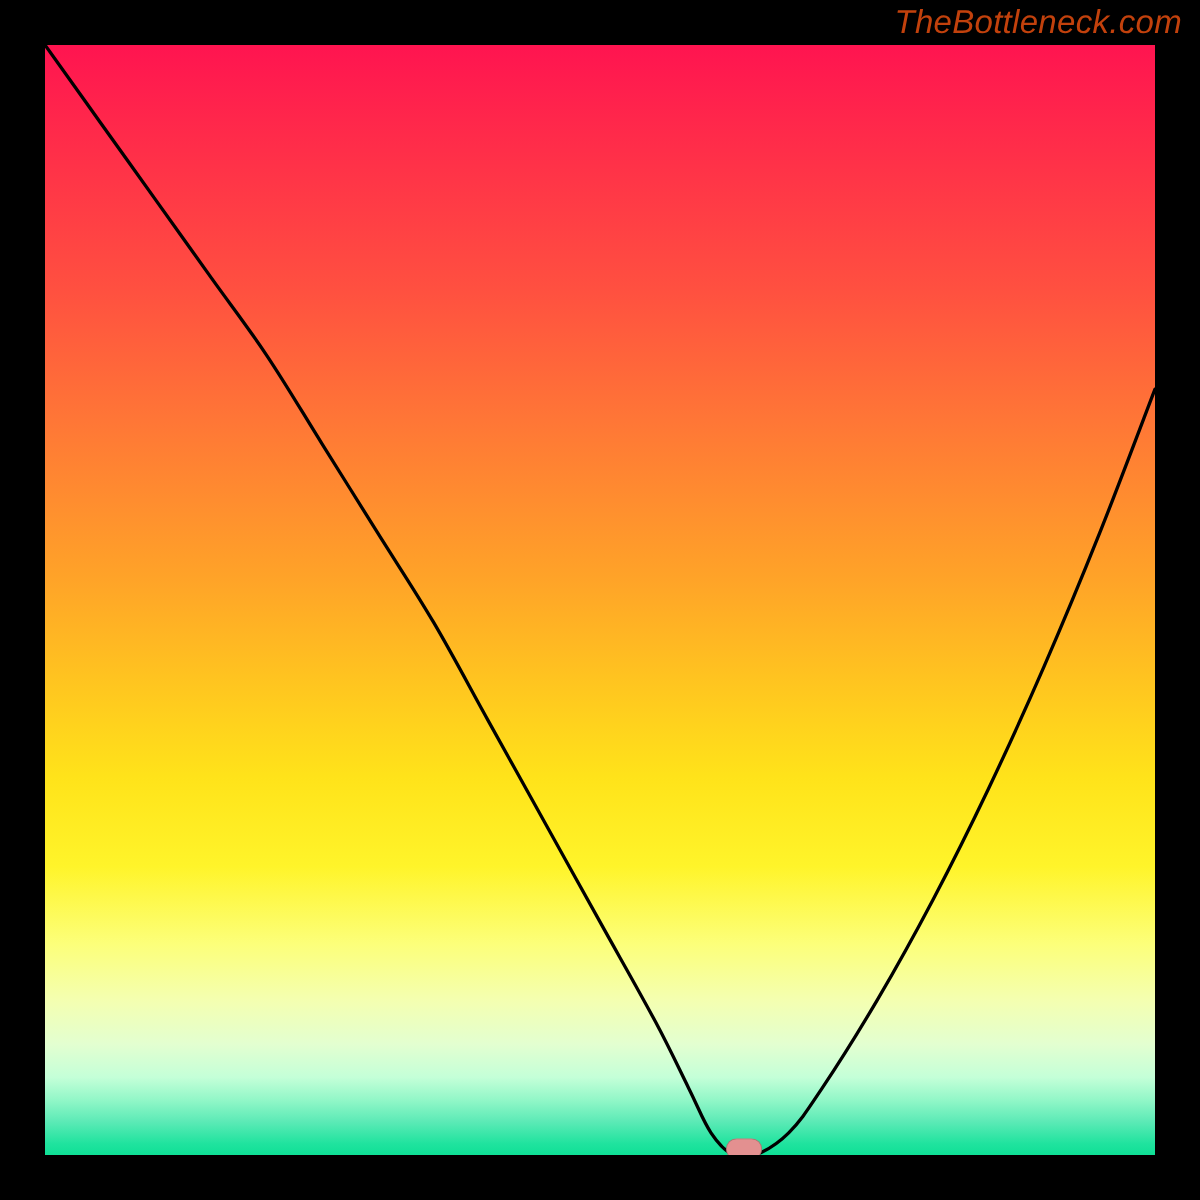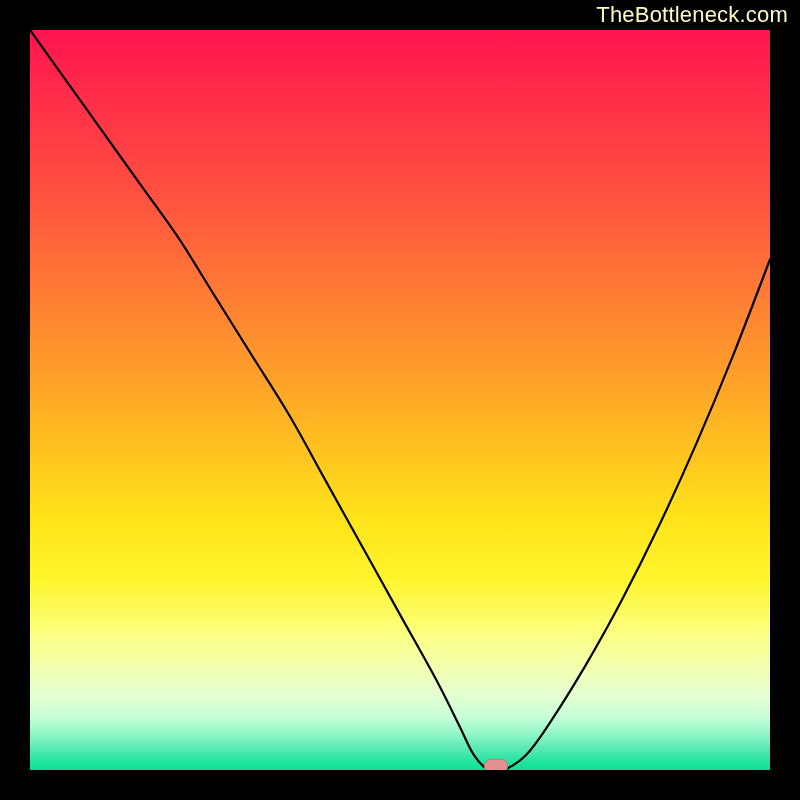--- a/index.html
+++ b/index.html
@@ -14,26 +14,27 @@
   .frame {
     position: relative;
     width: 800px;
     height: 800px;
     background: #000;
   }
   .watermark {
     position: absolute;
     top: 2px;
     right: 12px;
-    color: #fef9c3;
+    color: #c2410c;
     font-size: 22px;
     font-weight: 500;
     letter-spacing: 0.2px;
     z-index: 10;
     user-select: none;
+    font-style: italic;
   }
   .plot-area {
     position: absolute;
     left: 30px;
     top: 30px;
     width: 740px;
     height: 740px;
     overflow: hidden;
   }
   .gradient-bg {

